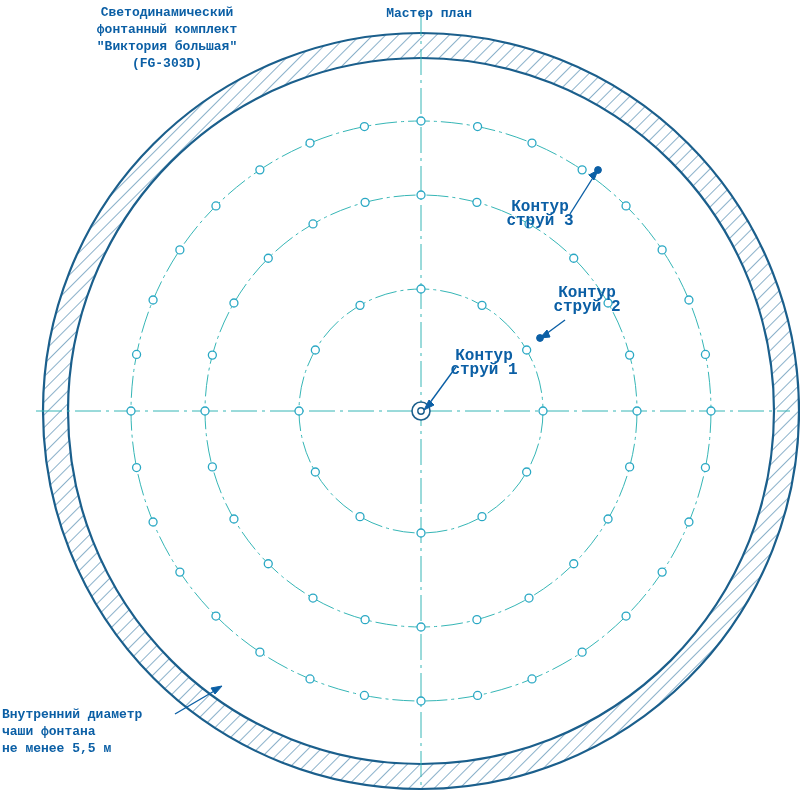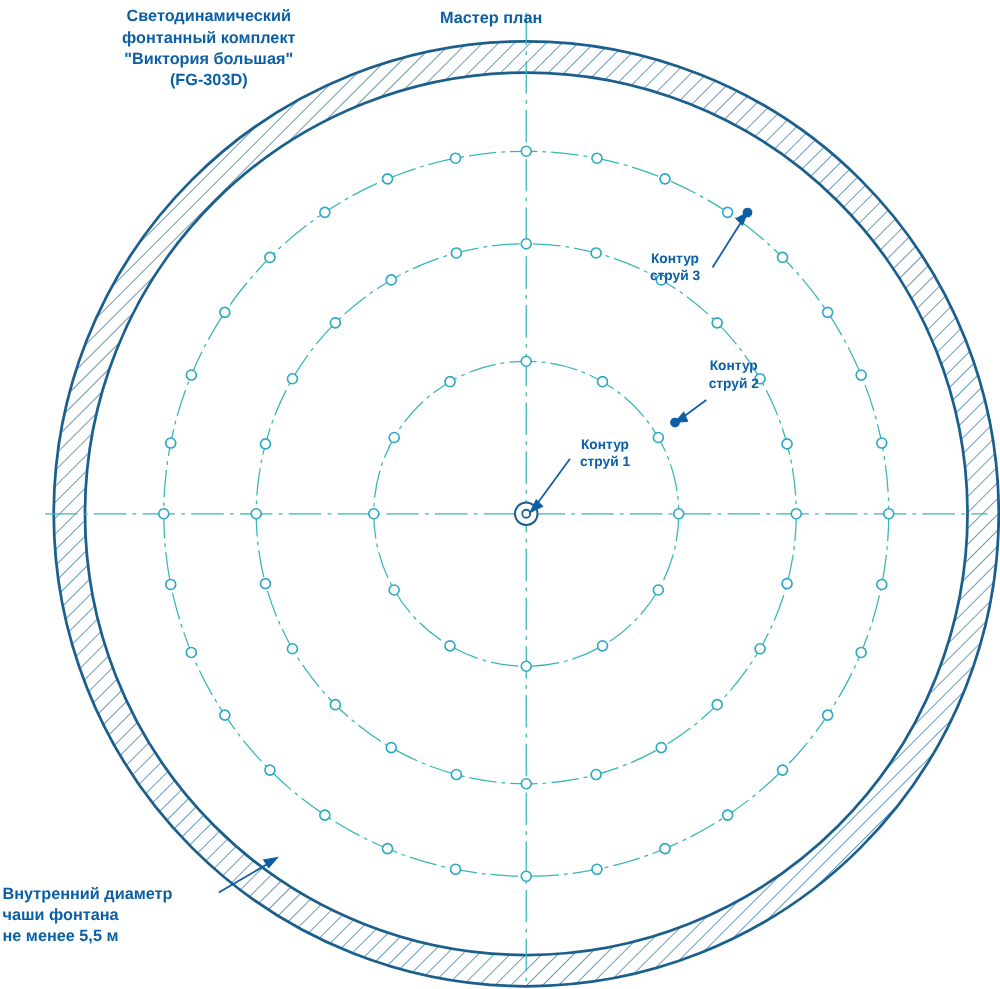--- a/index.html
+++ b/index.html
@@ -17,41 +17,41 @@
   #drawing {
     position: absolute;
     left: 0;
     top: 0;
     width: 800px;
     height: 791px;
   }
   .label {
     position: absolute;
     color: #0b5fa5;
-    font-family: Liberation Sans, sans-serif;
+    font-family: Liberation Mono, monospace;
     font-weight: bold;
     font-size: 13px;
     line-height: 17px;
     white-space: pre-line;
   }
   .label.small {
-    font-size: 11px;
+    font-size: 16px;
     line-height: 14px;
   }
   #title-block {
     left: 62px;
     top: 4px;
     width: 210px;
     text-align: center;
   }
   #master-plan-label {
     left: 352px;
     top: 5px;
     width: 120px;
-    text-align: left;
+    text-align: right;
   }
   #inner-diameter-label {
     left: 2px;
     top: 706px;
     width: 180px;
     text-align: left;
   }
   #contour3-label {
     left: 505px;
     top: 200px;

